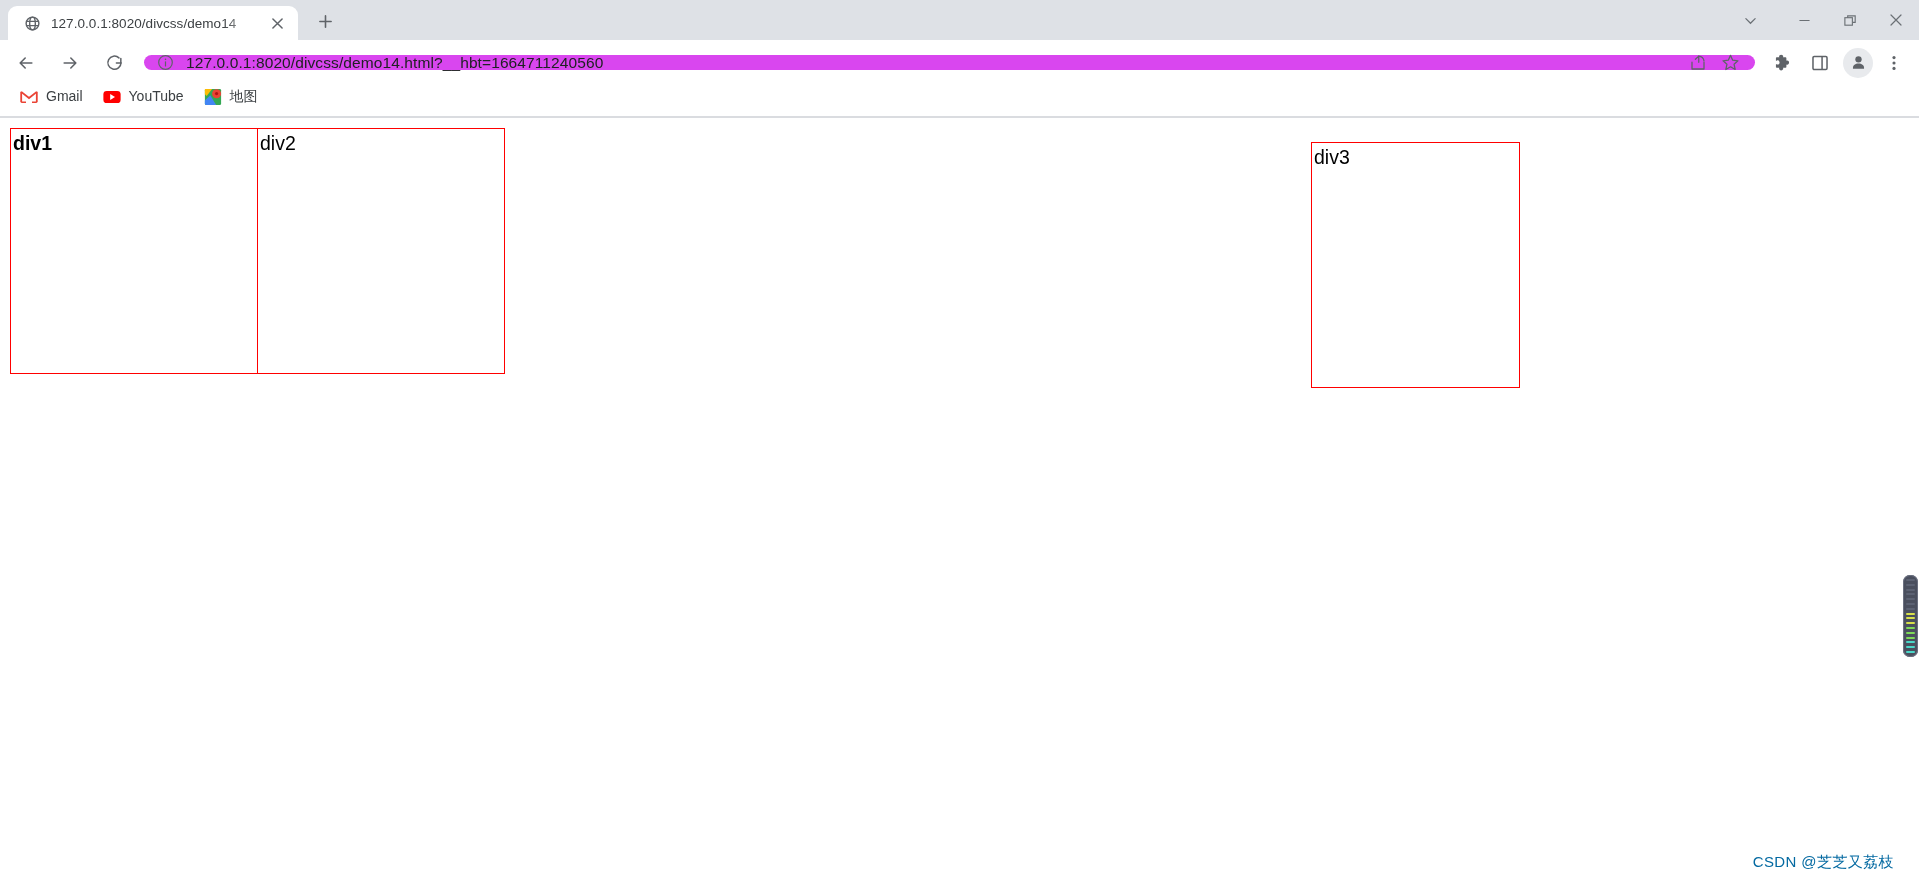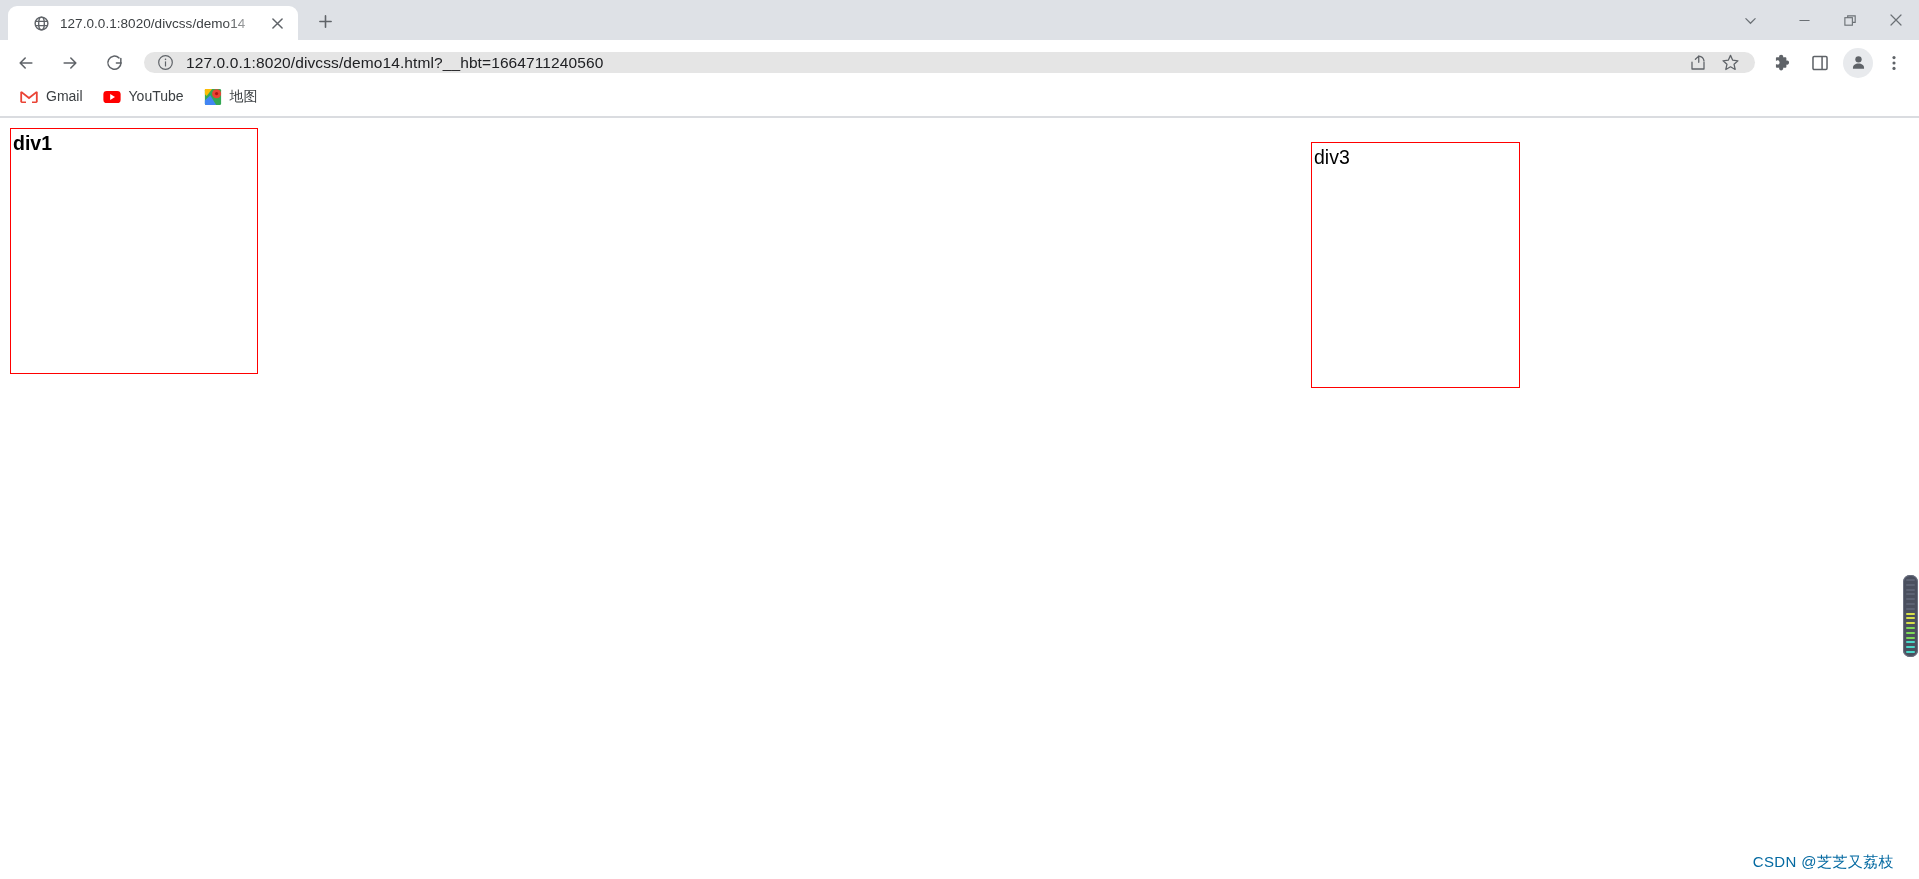--- a/index.html
+++ b/index.html
@@ -33,21 +33,21 @@
   }
   .tab {
     margin-left: 8px;
     height: 34px;
     width: 290px;
     background: #ffffff;
     border-top-left-radius: 9px;
     border-top-right-radius: 9px;
     display: flex;
     align-items: center;
-    padding: 0 10px 0 25px;
+    padding: 0 10px 0 16px;
     position: relative;
     cursor: default;
   }
   .tab-favicon {
     width: 17px; height: 17px;
     flex: 0 0 17px;
     margin-right: 10px;
     display: flex; align-items: center; justify-content: center;
   }
   .tab-title {
@@ -105,22 +105,22 @@
     width: 34px; height: 34px;
     margin: 0 5px;
     display: flex; align-items: center; justify-content: center;
     border-radius: 50%;
     color: #5f6368;
     cursor: pointer;
     flex: 0 0 34px;
   }
   .omnibox {
     flex: 1 1 auto;
-    height: 21px;
-    background: #e5e5e5;
+    height: 15px;
+    background: #d946ef;
     border-radius: 16px;
     display: flex;
     align-items: center;
     padding: 0 10px 0 12px;
     margin: 0 6px 0 8px;
     min-width: 0;
   }
   .omni-info {
     width: 19px; height: 19px;
     flex: 0 0 19px;
@@ -443,20 +443,23 @@
     </div>
   </div>
 
   <div class="viewport">
     <div class="page">
 
       <div class="demo-box" id="div1">
         <div class="demo-label">div1</div>
       </div>
 
+      <div class="demo-box" id="div2">
+        <div class="demo-label">div2</div>
+      </div>
 
       <div class="demo-box" id="div3">
         <div class="demo-label">div3</div>
       </div>
 
       <div class="scrollbar-track">
         <div class="scrollbar-thumb">
           <div class="thumb-bars">
             <i></i>
               <i></i>

